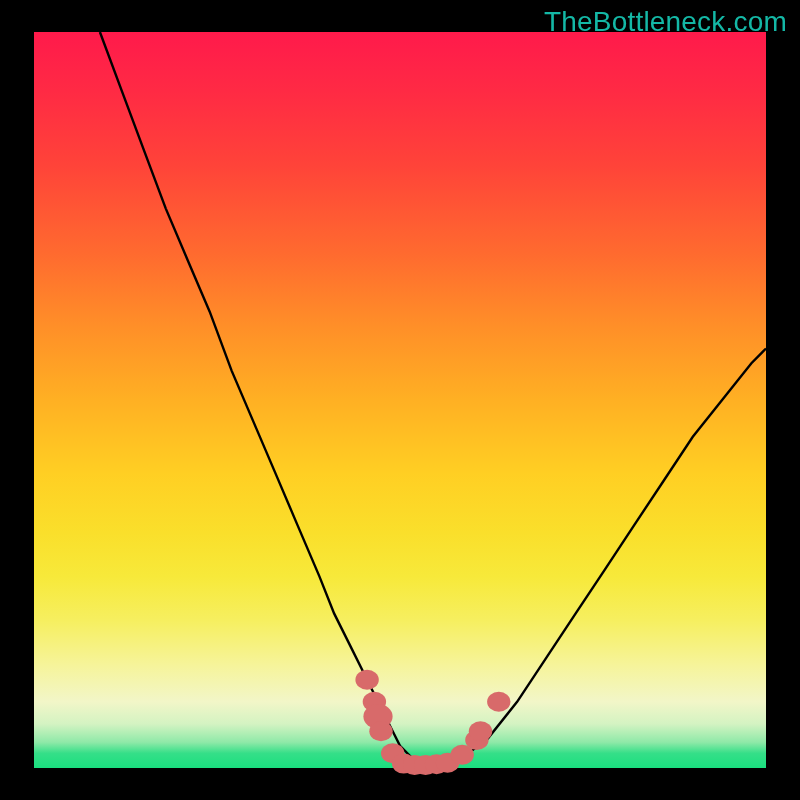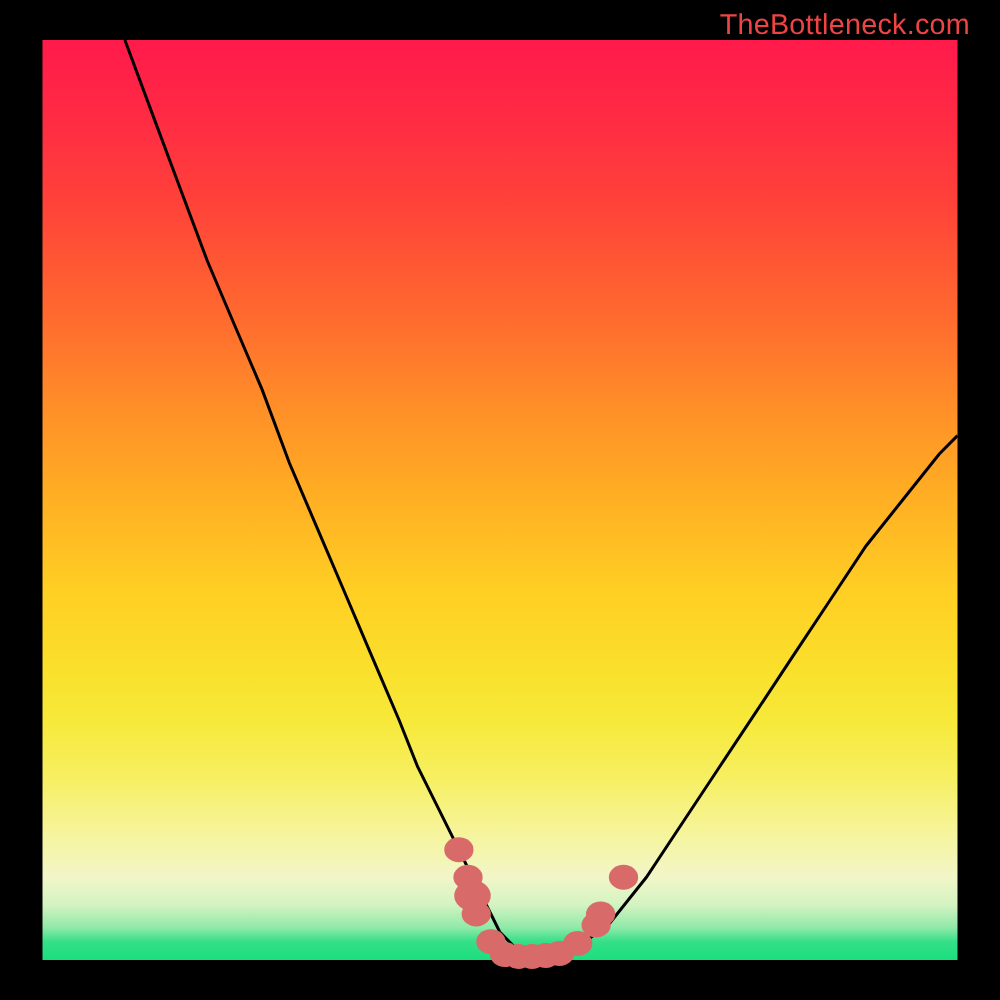--- a/index.html
+++ b/index.html
@@ -41,23 +41,23 @@
       #f2f6c8 91%,
       #d4f3c2 94%,
       #8fe9a8 96.5%,
       #35df88 98%,
       #1adf7f 100%
     );
   }
   .watermark {
     position: absolute;
     top: 6px;
-    right: 24px;
-    color: #ef4444;
-    font-size: 23px;
+    right: 13px;
+    color: #14b8a6;
+    font-size: 28px;
     font-weight: 500;
     letter-spacing: 0.2px;
     user-select: none;
   }
   svg.curve {
     position: absolute;
     left: 0;
     top: 0;
     width: 732px;
     height: 736px;

